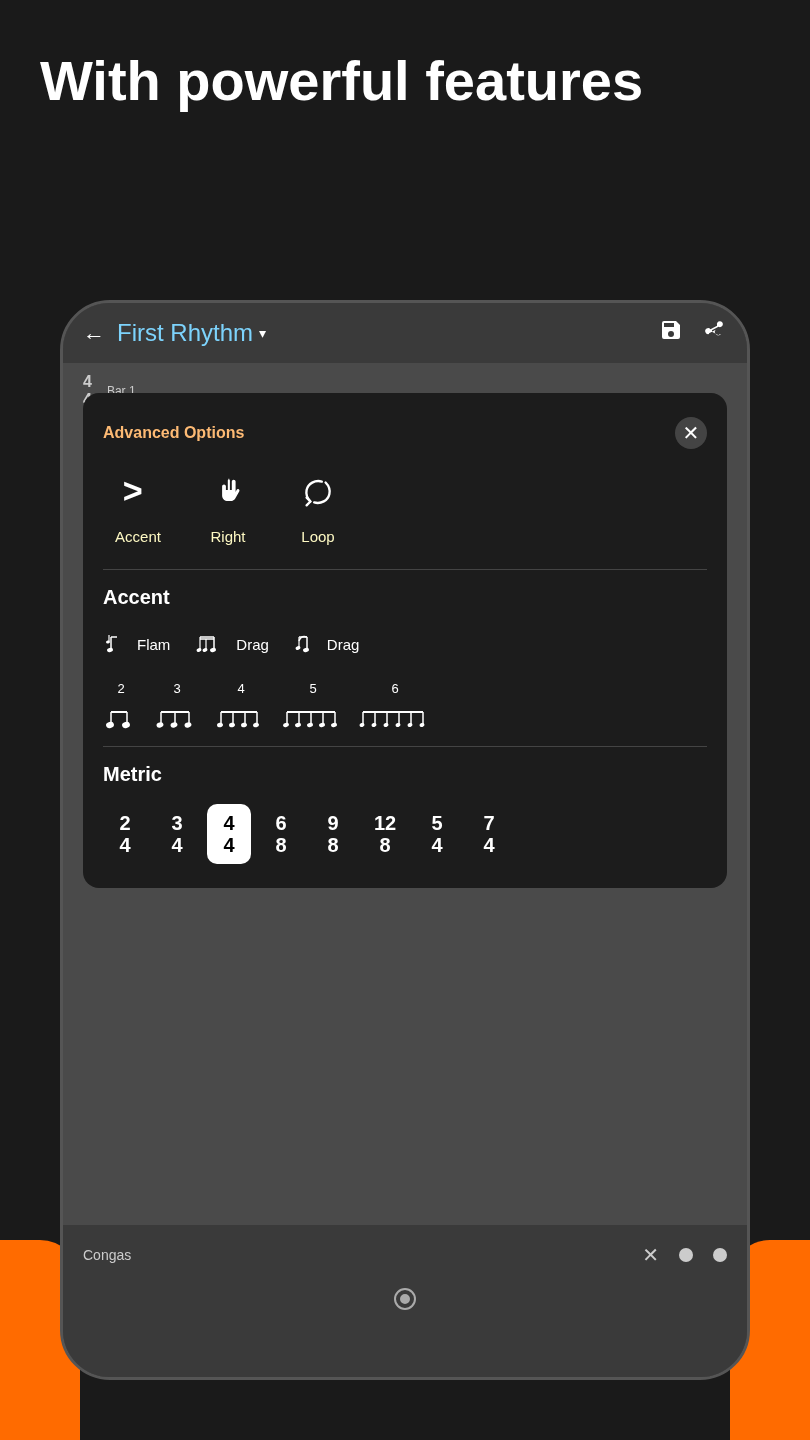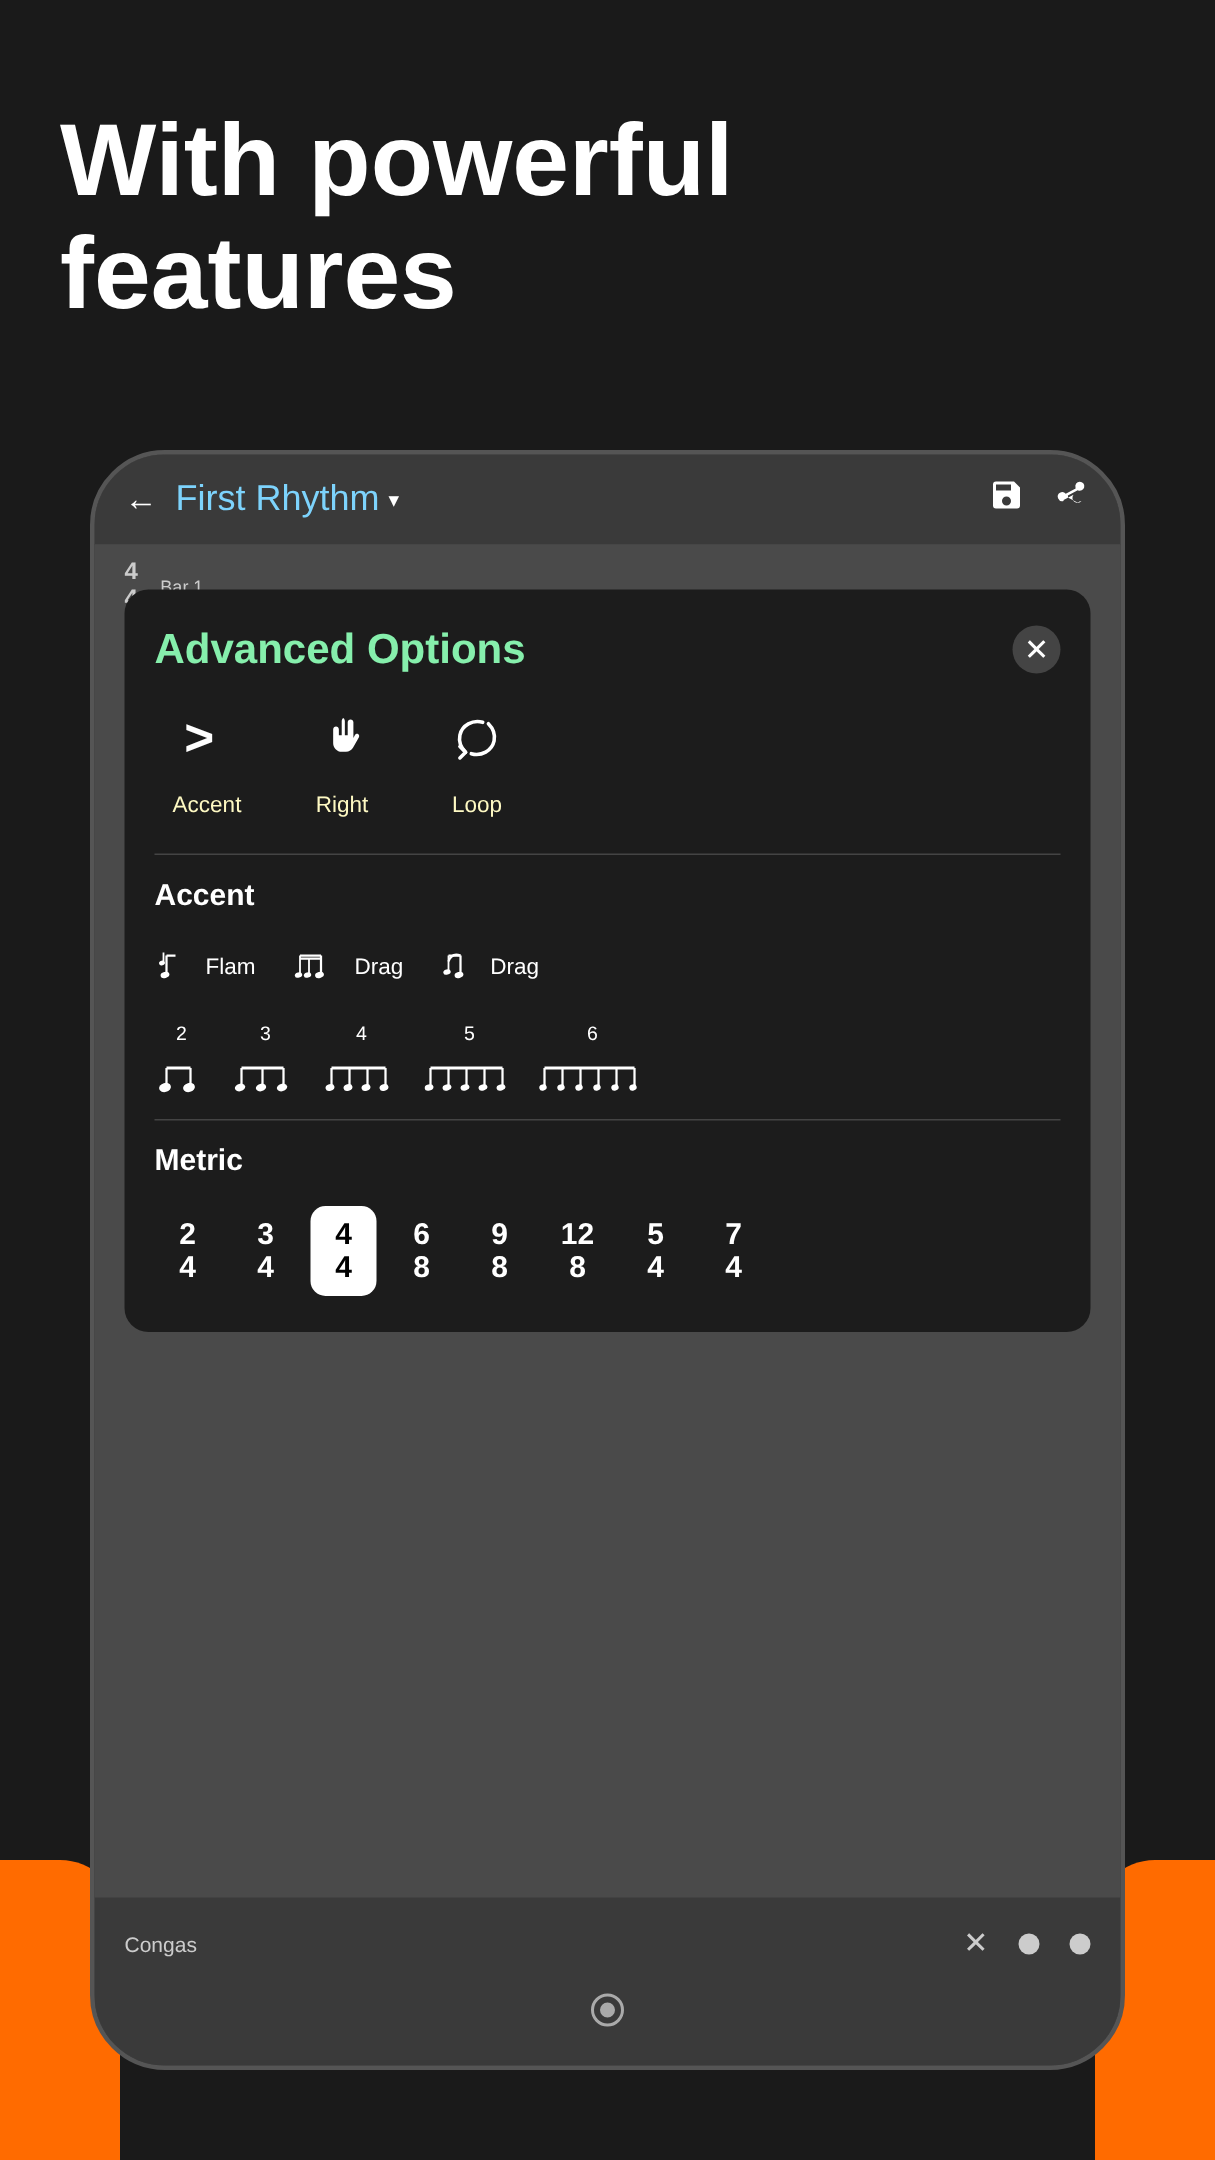--- a/index.html
+++ b/index.html
@@ -33,25 +33,24 @@
     }
 
     
     .header-text {
       position: absolute;
       top: 50px;
       left: 40px;
       right: 40px;
     }
     .header-text h1 {
-      font-size: 68px;
+      font-size: 56px;
       font-weight: 900;
       color: #ffffff;
       line-height: 1.1;
-      margin-top: 20px;
     }
 
     
     .phone-container {
       position: absolute;
       top: 300px;
       left: 60px;
       right: 60px;
       bottom: 60px;
       background: #3a3a3a;
@@ -146,23 +145,23 @@
       z-index: 10;
     }
 
     .modal-header {
       display: flex;
       justify-content: space-between;
       align-items: center;
       margin-bottom: 24px;
     }
     .modal-title {
-      font-size: 28px;
+      font-size: 16px;
       font-weight: 700;
-      color: #86efac;
+      color: #fdba74;
     }
     .close-btn {
       font-size: 20px;
       color: #ffffff;
       cursor: pointer;
       background: #444;
       border-radius: 50%;
       width: 32px;
       height: 32px;
       display: flex;
@@ -290,21 +289,21 @@
       color: #ffffff;
       line-height: 1.1;
     }
 
     
     .phone-bottom {
       position: absolute;
       bottom: 0;
       left: 0;
       right: 0;
-      height: 112px;
+      height: 152px;
       background: #3a3a3a;
     }
     .bottom-controls {
       display: flex;
       align-items: center;
       justify-content: space-between;
       padding: 18px 20px;
     }
     .bottom-label {
       font-size: 14px;

